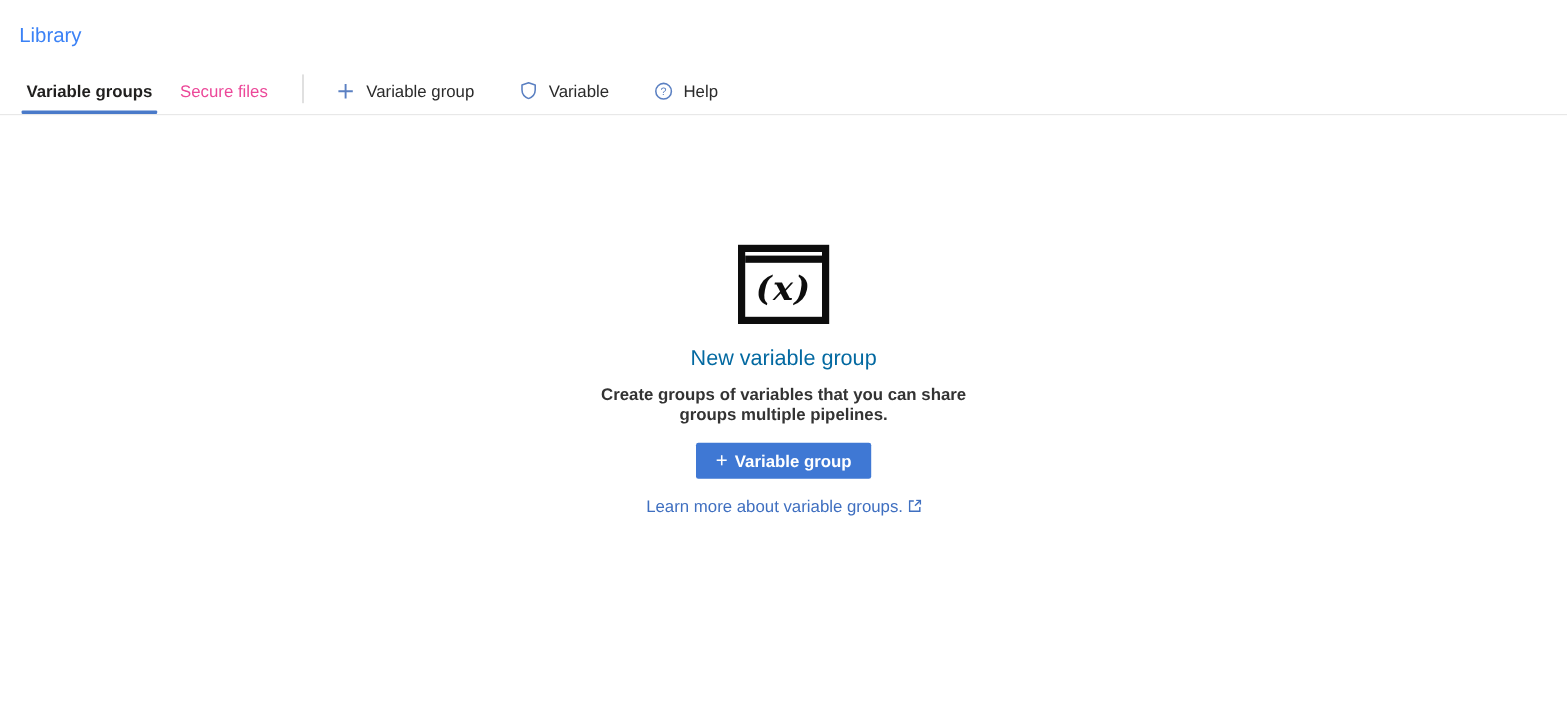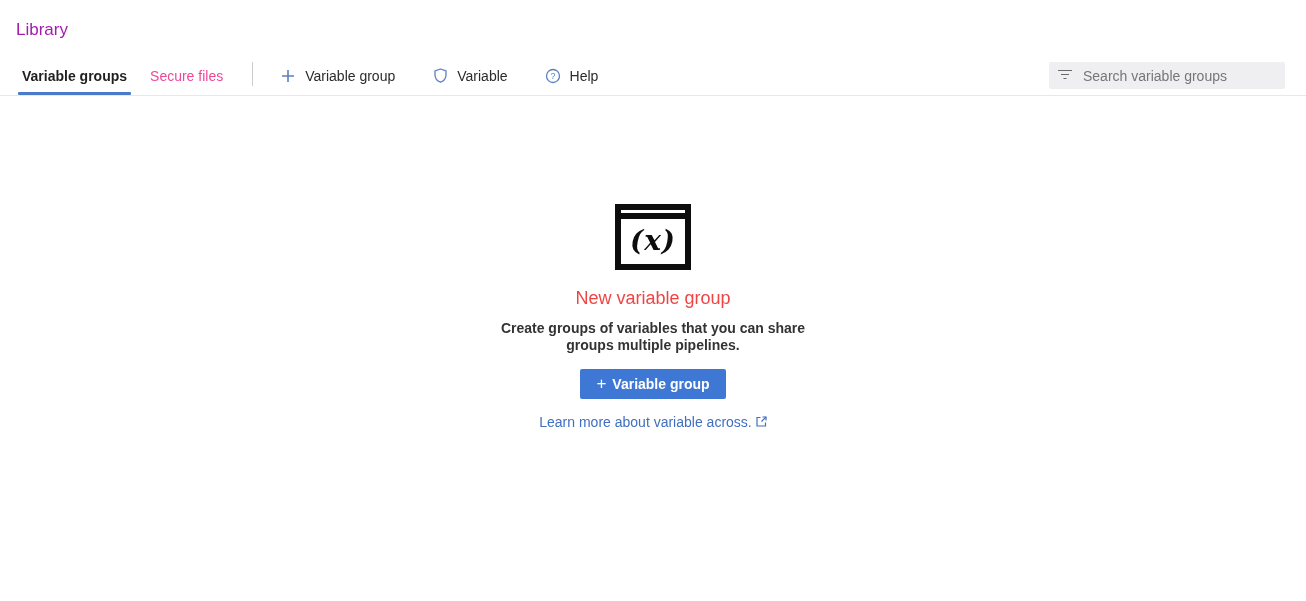--- a/index.html
+++ b/index.html
@@ -7,21 +7,21 @@
     width: 1306px; height: 601px;
     background: #ffffff;
     font-family: "Liberation Sans", sans-serif;
     overflow: hidden;
     color: #201f1e;
   }
   
   .page-title {
     font-size: 17px;
     font-weight: 400;
-    color: #a21caf;
+    color: #3b82f6;
     padding: 21px 0 0 16px;
     line-height: 18px;
   }
   .tabbar {
     display: flex;
     align-items: stretch;
     height: 40px;
     margin-top: 17px;
     border-bottom: 1px solid #e8e8e8;
     padding-left: 20px;
@@ -121,21 +121,21 @@
     font-weight: 700;
     font-size: 28px;
     color: #0d0d0d;
     letter-spacing: 1px;
     padding-bottom: 2px;
   }
   .empty-title {
     margin-top: 18px;
     font-size: 18px;
     font-weight: 400;
-    color: #ef4444;
+    color: #0369a1;
     text-align: center;
   }
   .empty-desc {
     margin-top: 11px;
     font-size: 14px;
     line-height: 17px;
     color: #333333;
     font-weight: bold;
   }
   .primary-btn {
@@ -211,28 +211,20 @@
       <svg width="16" height="16" viewBox="0 0 16 16">
         <circle cx="8" cy="8" r="6.5" stroke="#5b80c2" stroke-width="1.3" fill="none"></circle>
         <text x="8" y="11.2" text-anchor="middle" font-family="Liberation Sans, sans-serif" font-size="9" fill="#5b80c2">?</text>
       </svg>
     </span>
     <span>Help</span>
   </div>
 
   <div class="spacer"></div>
 
-  <div class="searchbox">
-    <span class="filter-icon">
-      <svg width="16" height="13" viewBox="0 0 16 13">
-        <path d="M1 2.5 H15 M4 6.5 H12 M6.5 10.5 H9.5" stroke="#6b6b6b" stroke-width="1.2" fill="none"></path>
-      </svg>
-    </span>
-    <input type="text" placeholder="Search variable groups" style="">
-  </div>
 </div>
 
 <div class="empty">
   <div class="vg-icon">
     <div class="titlebar"></div>
     <div class="varbody">(x)</div>
   </div>
 
   <div class="empty-title">New variable group</div>
 
@@ -240,21 +232,21 @@
     <div>Create groups of variables that you can share</div>
     <div>groups multiple pipelines.</div>
   </div>
 
   <button class="primary-btn">
     <span class="plus">+</span>
     <span>Variable group</span>
   </button>
 
   <a class="learn-link">
-    <span>Learn more about variable across.</span>
+    <span>Learn more about variable groups.</span>
     <span class="ext">
       <svg width="11" height="11" viewBox="0 0 11 11">
         <path d="M4.5 1.5 H1 V10 H9.5 V6.5" stroke="#3f6fc0" stroke-width="1.2" fill="none"></path>
         <path d="M6.5 1 H10 V4.5" stroke="#3f6fc0" stroke-width="1.2" fill="none"></path>
         <path d="M10 1 L5.5 5.5" stroke="#3f6fc0" stroke-width="1.2" fill="none"></path>
       </svg>
     </span>
   </a>
 </div>
 

